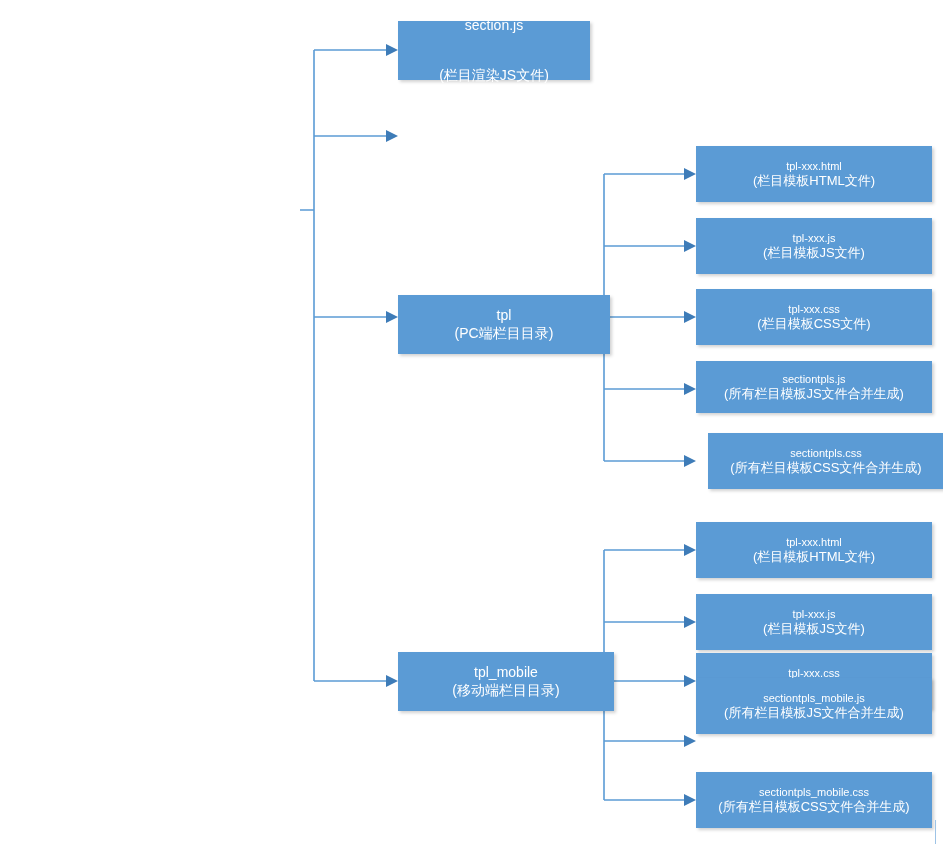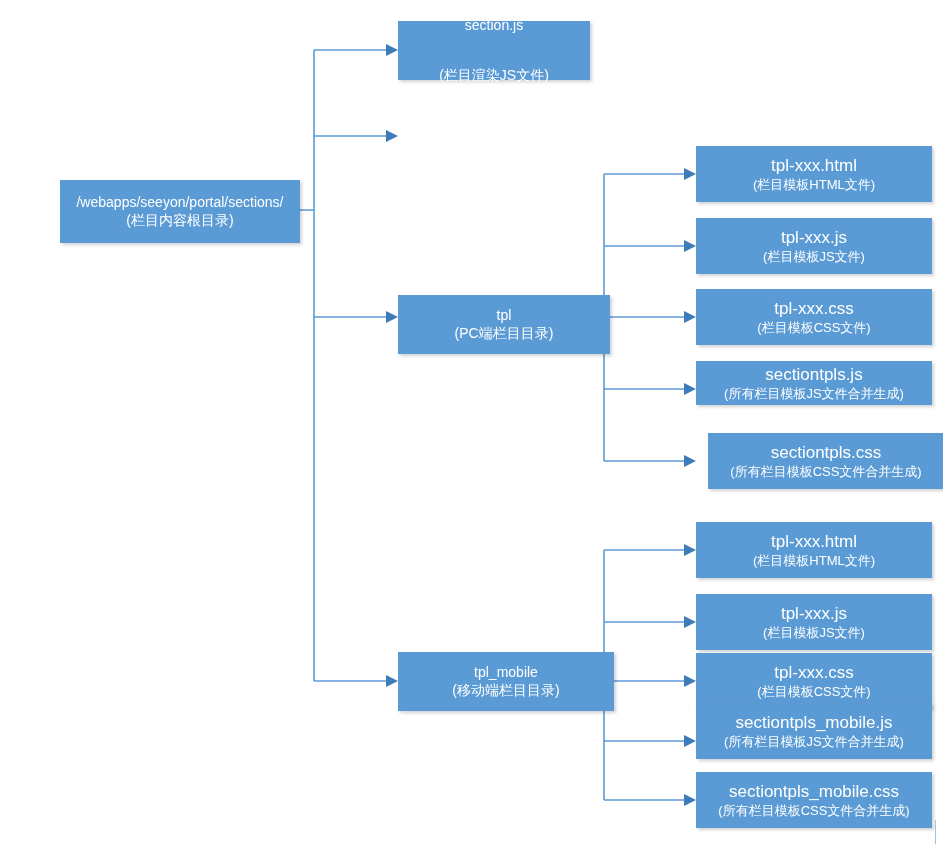--- a/index.html
+++ b/index.html
@@ -24,21 +24,21 @@
     display: flex;
     flex-direction: column;
     align-items: center;
     justify-content: center;
     text-align: center;
     line-height: 1.28;
     box-shadow: 2px 2px 3px rgba(0,0,0,0.18);
     padding: 2px 4px;
   }
   .node .ttl {
-    font-size: 17px;
+    font-size: 11px;
     white-space: nowrap;
   }
   .node .sub {
     font-size: 13px;
     white-space: nowrap;
   }
   .node.big .ttl, .node.big .sub { font-size: 14px; }
   .node.root .ttl, .node.root .sub { font-size: 14px; }
 
   svg.links {
@@ -99,24 +99,20 @@
     <path class="lnk" d="M604,622 L684,622"></path>
     <polygon class="arw" points="684,616 696,622 684,628"></polygon>
     <path class="lnk" d="M604,681 L684,681"></path>
     <polygon class="arw" points="684,675 696,681 684,687"></polygon>
     <path class="lnk" d="M604,741 L684,741"></path>
     <polygon class="arw" points="684,735 696,741 684,747"></polygon>
     <path class="lnk" d="M604,800 L684,800"></path>
     <polygon class="arw" points="684,794 696,800 684,806"></polygon>
   </svg>
 
-  <div class="node root" style="left:60px; top:180px; width:240px; height:63px;">
-    <div class="ttl">/webapps/seeyon/portal/sections/</div>
-    <div class="sub">(栏目内容根目录)</div>
-  </div>
 
   <div class="node big" style="left:398px; top:21px; width:192px; height:59px;gap:32px;">
     <div class="ttl">section.js</div>
     <div class="sub">(栏目渲染JS文件)</div>
   </div>
 
 
   <div class="node big" style="left:398px; top:295px; width:212px; height:59px;">
     <div class="ttl">tpl</div>
     <div class="sub">(PC端栏目目录)</div>
@@ -132,42 +128,42 @@
     <div class="sub">(栏目模板HTML文件)</div>
   </div>
   <div class="node" style="left:696px; top:218px; width:236px; height:56px;">
     <div class="ttl">tpl-xxx.js</div>
     <div class="sub">(栏目模板JS文件)</div>
   </div>
   <div class="node" style="left:696px; top:289px; width:236px; height:56px;">
     <div class="ttl">tpl-xxx.css</div>
     <div class="sub">(栏目模板CSS文件)</div>
   </div>
-  <div class="node" style="left:696px; top:361px; width:236px; height:44px;">
+  <div class="node" style="left:696px; top:361px; width:236px; height:52px;">
     <div class="ttl">sectiontpls.js</div>
     <div class="sub">(所有栏目模板JS文件合并生成)</div>
   </div>
   <div class="node" style="left:696px; top:433px; width:236px; height:56px;margin-left:12px;">
     <div class="ttl">sectiontpls.css</div>
     <div class="sub">(所有栏目模板CSS文件合并生成)</div>
   </div>
 
   <div class="node" style="left:696px; top:522px; width:236px; height:56px;">
     <div class="ttl">tpl-xxx.html</div>
     <div class="sub">(栏目模板HTML文件)</div>
   </div>
   <div class="node" style="left:696px; top:594px; width:236px; height:56px;">
     <div class="ttl">tpl-xxx.js</div>
     <div class="sub">(栏目模板JS文件)</div>
   </div>
   <div class="node" style="left:696px; top:653px; width:236px; height:56px;">
     <div class="ttl">tpl-xxx.css</div>
     <div class="sub">(栏目模板CSS文件)</div>
   </div>
-  <div class="node" style="left:696px; top:703px; width:236px; height:56px;">
+  <div class="node" style="left:696px; top:678px; width:236px; height:56px;">
     <div class="ttl">sectiontpls_mobile.js</div>
     <div class="sub">(所有栏目模板JS文件合并生成)</div>
   </div>
   <div class="node" style="left:696px; top:772px; width:236px; height:56px;">
     <div class="ttl">sectiontpls_mobile.css</div>
     <div class="sub">(所有栏目模板CSS文件合并生成)</div>
   </div>
 
   <div class="stub" style="left:935px; top:820px; width:1px; height:24px;"></div>
 

